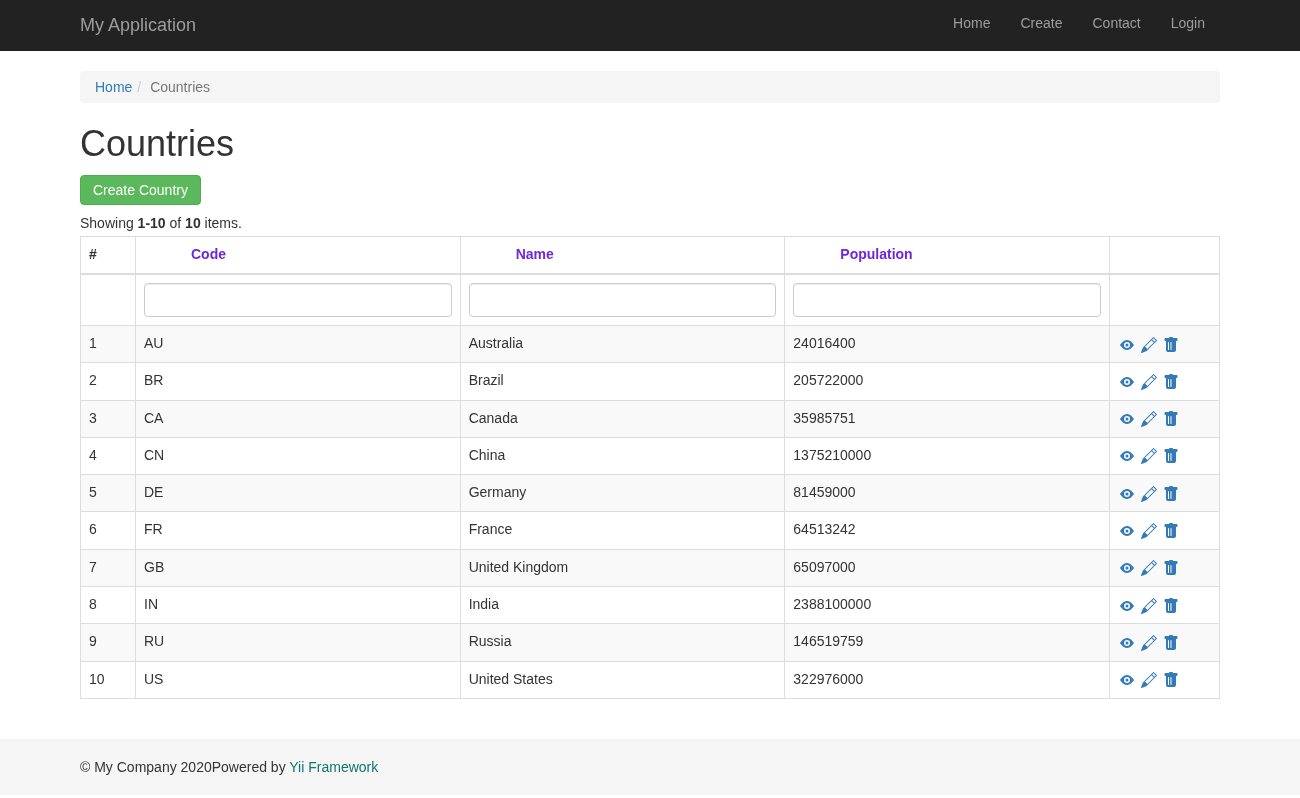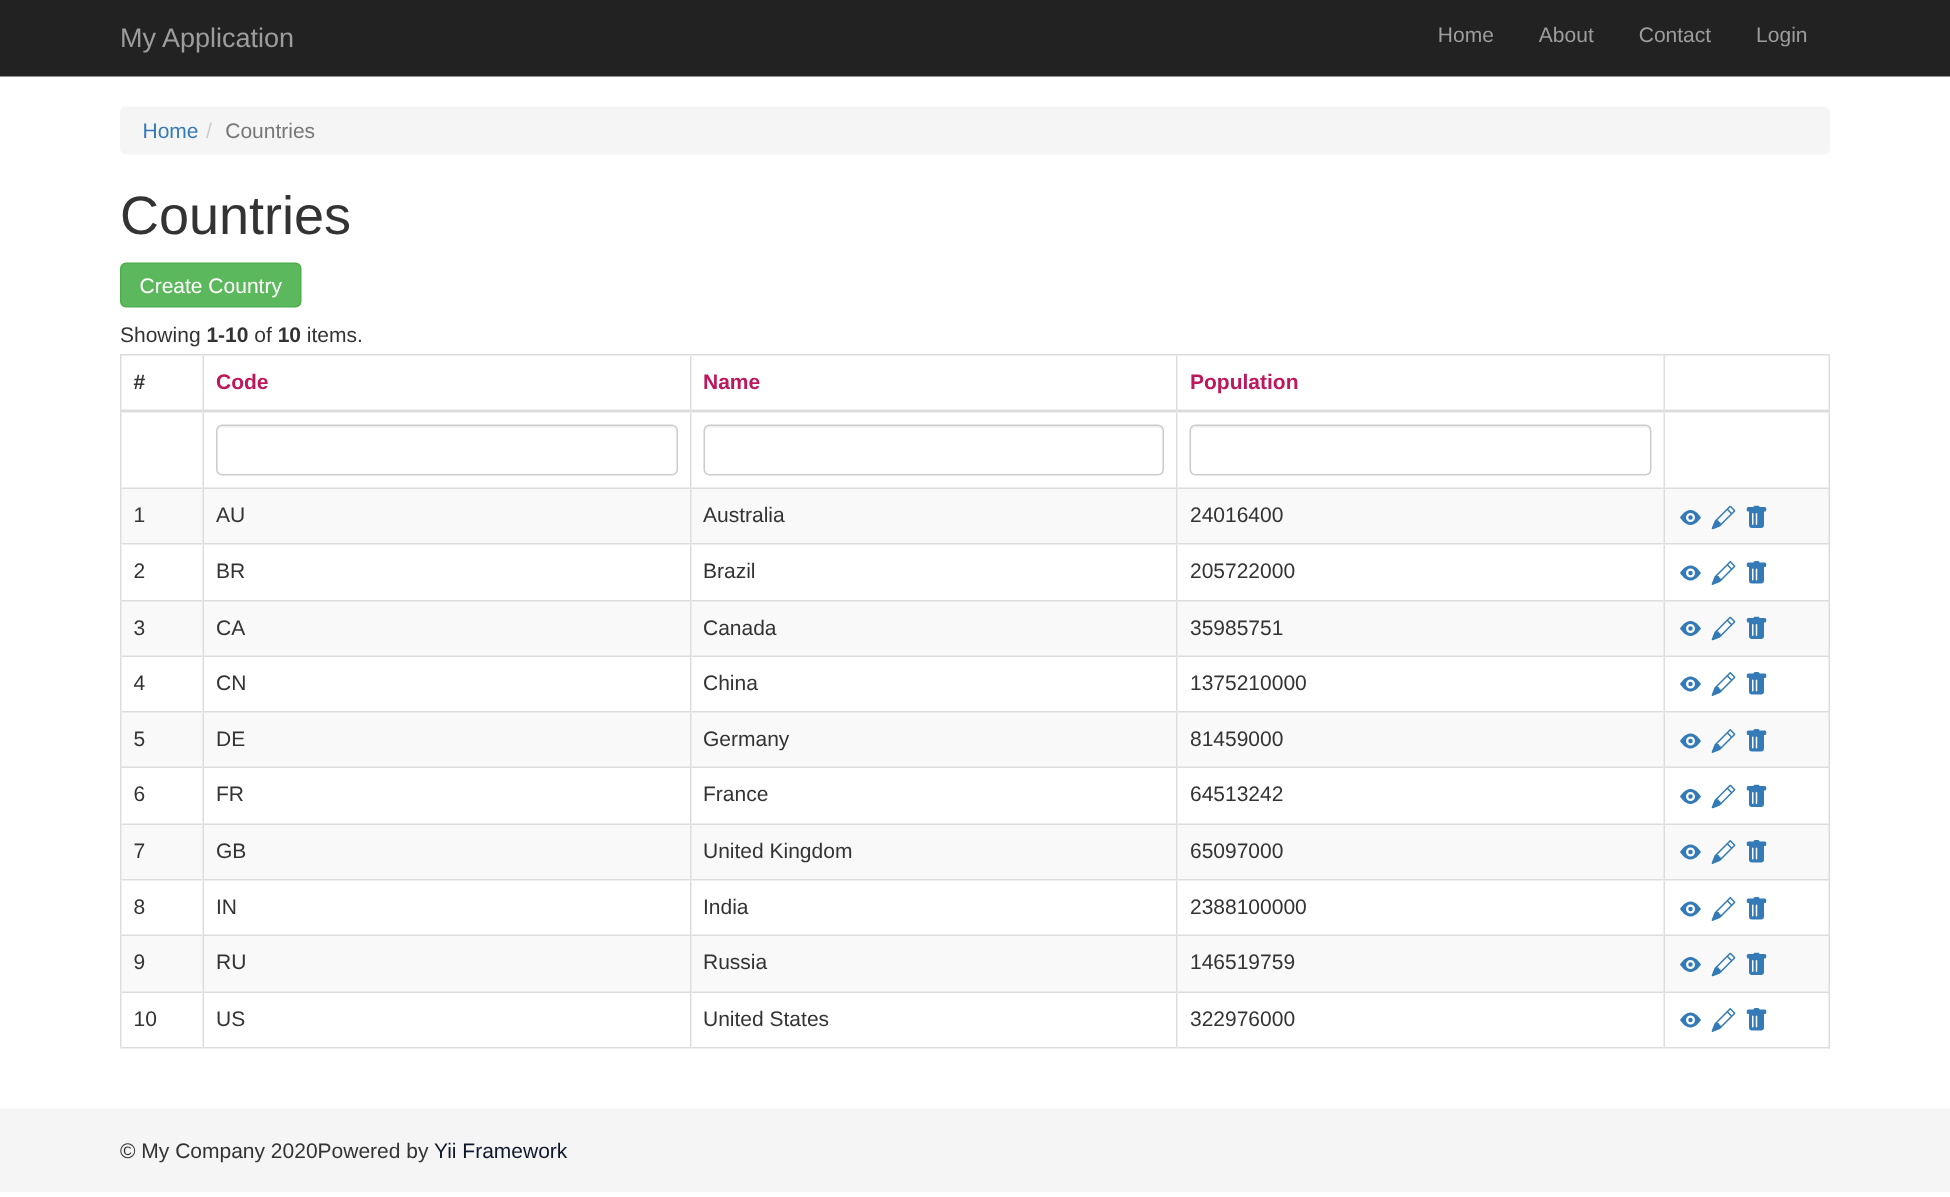--- a/index.html
+++ b/index.html
@@ -22,47 +22,47 @@
     h1 { font-size: 36px; font-weight: 500; margin-top: 20px; margin-bottom: 10px; }
     
     .btn-success { background: #5cb85c; border: 1px solid #4cae4c; color: #fff; padding: 6px 12px; font-size: 14px; border-radius: 4px; text-decoration: none; display: inline-block; margin-bottom: 10px; cursor: pointer; }
     
     .summary { margin-bottom: 5px; }
     .summary b { font-weight: 700; margin-top: 48px; }
     
     .table { width: 100%; border-collapse: collapse; margin-bottom: 20px; border: 1px solid #ddd; }
     .table th, .table td { padding: 8px; line-height: 1.42857; vertical-align: top; border-top: 1px solid #ddd; border-left: 1px solid #ddd; text-align: left; }
     .table thead th { border-bottom: 2px solid #ddd; vertical-align: bottom; }
-    .table thead th a { color: #be185d; text-decoration: none; }
+    .table thead th a { color: #6d28d9; text-decoration: none; margin-left: 47px; }
     .table tbody tr:nth-child(odd) td { background: #f9f9f9; }
     .table .filter-row td { padding: 8px; }
     .table .filter-row input { width: 100%; padding: 6px 12px; border: 1px solid #ccc; border-radius: 4px; font-size: 14px; height: 34px; box-shadow: inset 0 1px 1px rgba(0,0,0,.075); }
     .action-column { white-space: nowrap; text-align: center; }
     .action-column a { color: #337ab7; text-decoration: none; margin: 0 1px; display: inline-block; vertical-align: middle; }
     .action-column svg { width: 16px; height: 16px; vertical-align: middle; }
     
     .serial-col { width: 55px; }
     .actions-col { width: 110px; }
     
     footer { background: #f5f5f5; padding: 20px 0; margin-top: 40px; }
     footer .container { display: flex; }
-    footer a { color: #0f172a; text-decoration: none; }
+    footer a { color: #0f766e; text-decoration: none; }
   </style>
 </head>
 <body>
 
 <nav class="navbar">
   <div class="navbar-inner">
     <a class="navbar-brand">My Application</a>
     <ul class="navbar-nav">
       <li>
           <a>Home</a>
         </li>
       <li>
-          <a>About</a>
+          <a>Create</a>
         </li>
       <li>
           <a>Contact</a>
         </li>
       <li>
           <a>Login</a>
         </li>
     </ul>
   </div>
 </nav>

